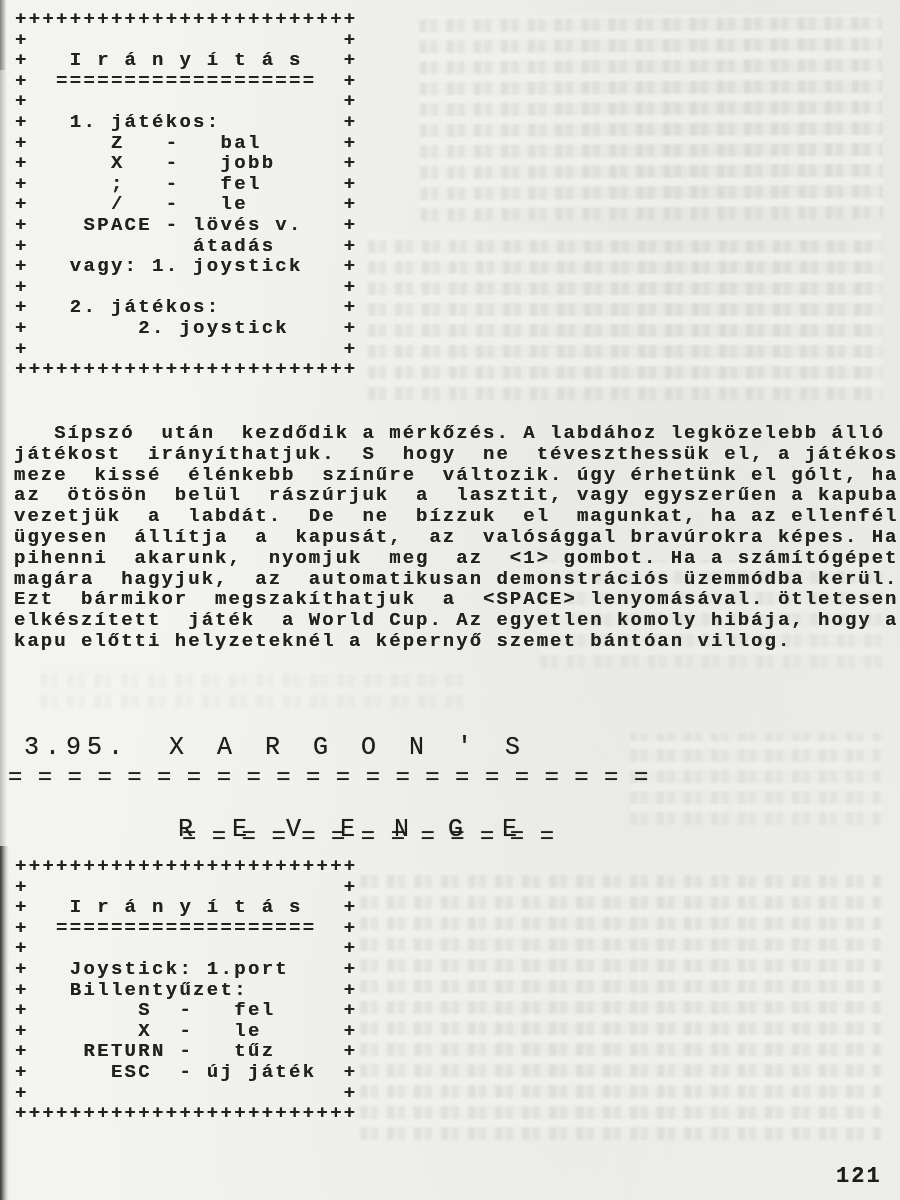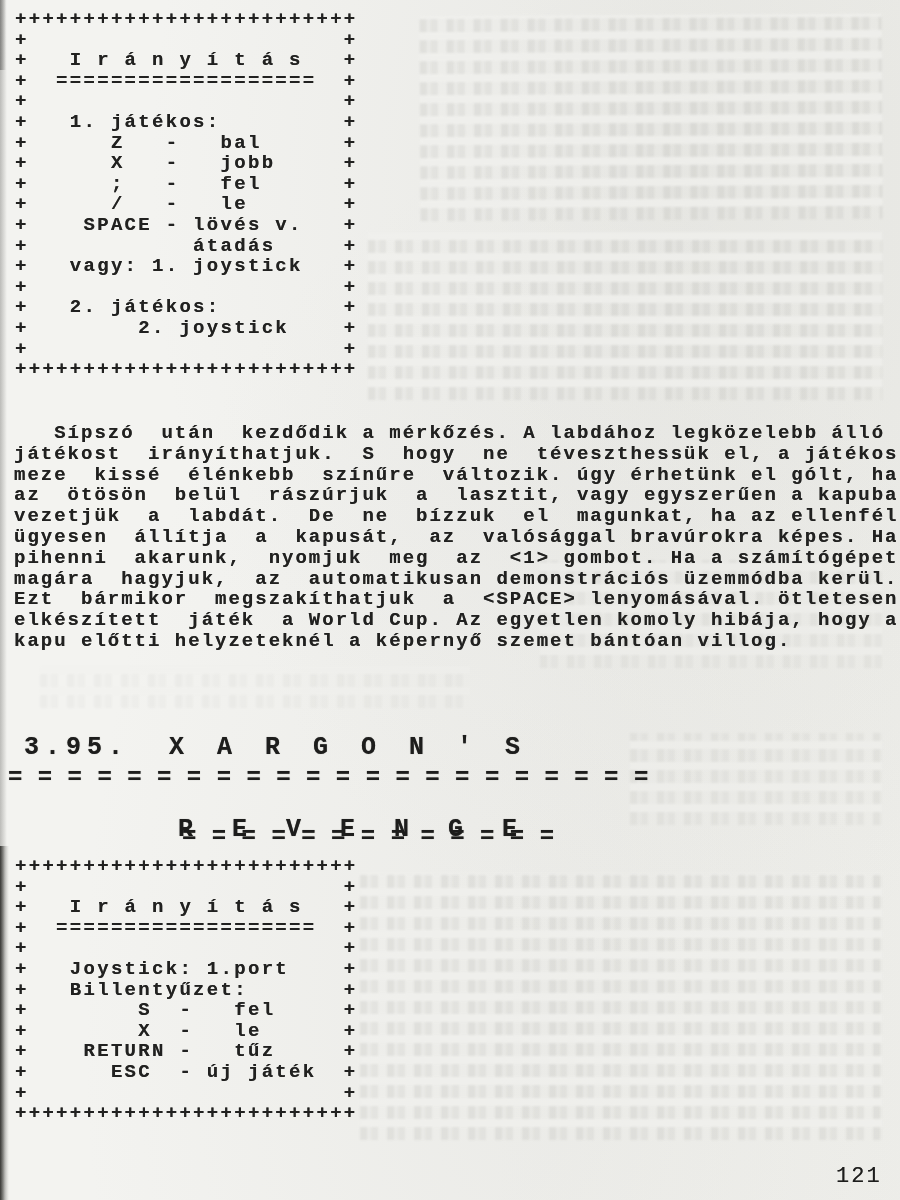--- a/index.html
+++ b/index.html
@@ -26,33 +26,33 @@
   .plusbox {
     font-size:19px; line-height:20.6px; letter-spacing:2.3px;
   }
   .box1 { left:15px; top:9px; }
   .box2 { left:15px; top:856px; }
   .para {
     left:14px; top:423px;
     font-size:19px; line-height:20.8px; letter-spacing:2.0px;
   }
   
-  .hdr-line { position:absolute; white-space:pre; font-weight:700; color:#1d1d1c;
+  .hdr-line { position:absolute; white-space:pre; font-weight:400; color:#1d1d1c;
     text-shadow:0 0 0.7px rgba(35,35,33,0.7); }
   .hdr-title1 { left:24px; top:733px; font-size:25px; }
   .hdr-num  { letter-spacing:6px; }
   .hdr-gap  { display:inline-block; width:40px; }
   .hdr-big  { letter-spacing:9px; }
   .hdr-ul1 { left:8px;  top:764px; font-size:24px; letter-spacing:0.5px; }
   .hdr-title2 { left:178px; top:796px; font-size:25px; letter-spacing:12px;margin-top:19px; }
   .hdr-ul2 { left:182px; top:823px; font-size:24px; letter-spacing:0.5px; }
   
   .pagenum {
     position:absolute; left:836px; top:1164px;
-    font-size:22px; font-weight:400; letter-spacing:2px; color:#1d1d1c;
+    font-size:22px; font-weight:700; letter-spacing:2px; color:#1d1d1c;
     text-shadow:0 0 0.6px rgba(35,35,33,0.6);
   }
   
   .ghost {
     position:absolute; pointer-events:none;
     background-image:
       repeating-linear-gradient(0deg, rgba(241,241,238,0) 0 13px, #f1f1ee 13px 21px),
       repeating-linear-gradient(90deg,
         rgba(105,105,100,0.14) 0 7px,
         rgba(105,105,100,0.03) 7px 11px,

